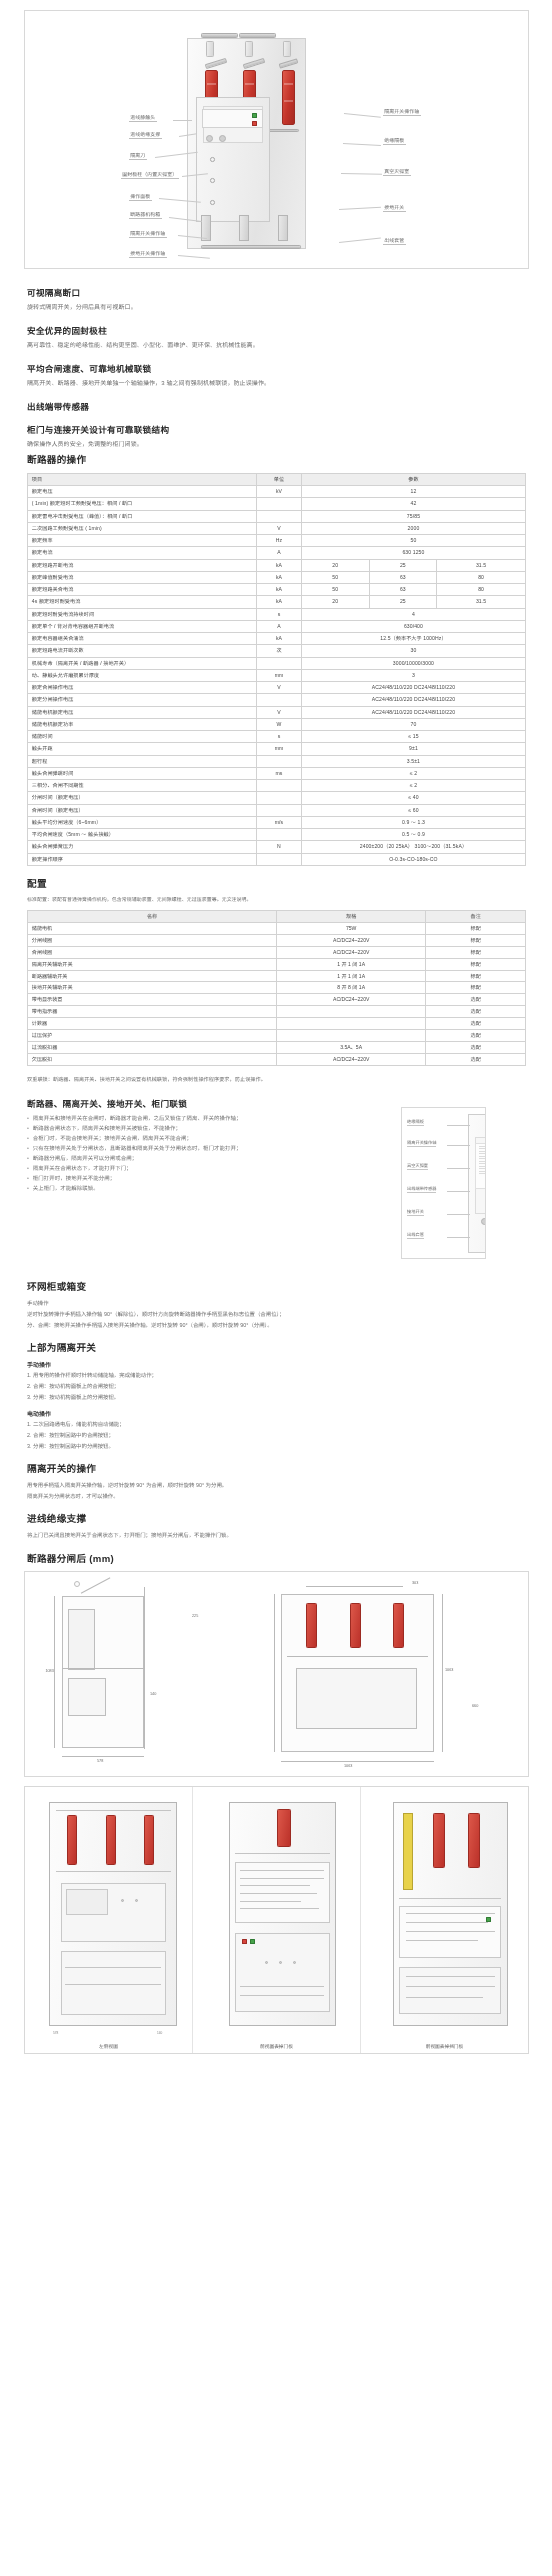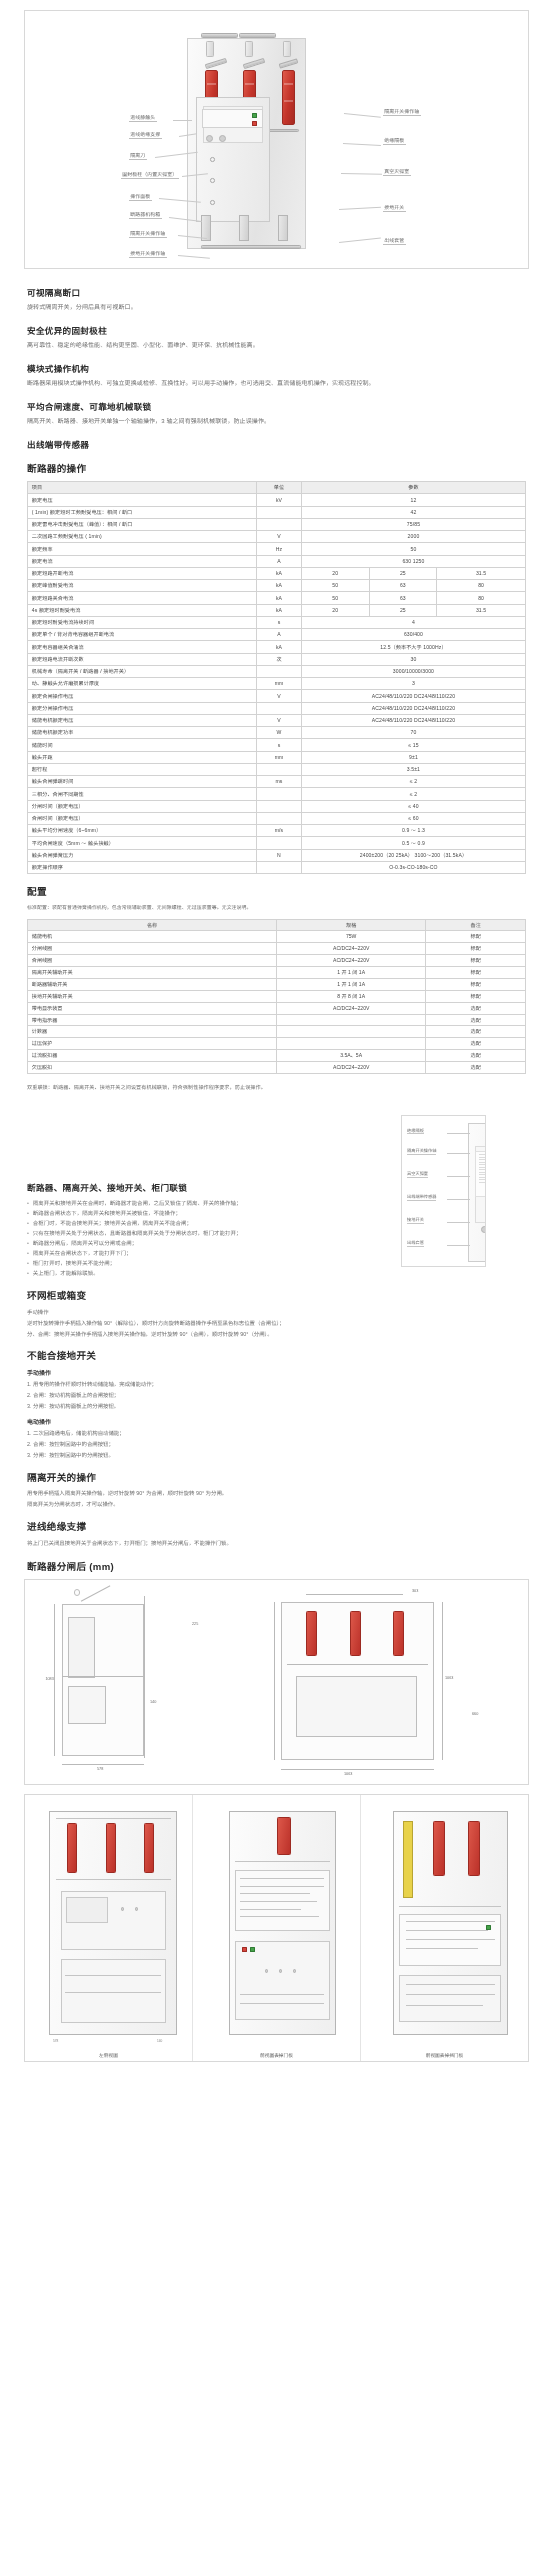--- a/index.html
+++ b/index.html
@@ -147,21 +147,21 @@
   table.cfg th, table.cfg td {
     border: 0.6px solid #d2d2d2;
     padding: 2px 3.8px;
     text-align: center;
     line-height: 1.35;
   }
   table.cfg thead th { background:#eeeeee; font-weight: 400; }
   table.cfg td.nm { text-align: left; }
 
   
-  .two-col { display: flex; gap: 6px; padding: 11.5px 27px 0 27px; align-items: flex-end; }
+  .two-col { display: flex; gap: 6px; padding: 11.5px 27px 0 27px; align-items: flex-start; }
   .col-l { flex: 1 1 58%; }
   .col-r { flex: 0 0 165px; }
   ul.bullets { margin: 0; padding: 0; list-style: none; }
   ul.bullets li {
     font-size: 5.4px;
     line-height: 1.85;
     color: #6e6e6e;
     padding-left: 5.8px;
     position: relative;
     letter-spacing: 0.1px;
@@ -352,29 +352,29 @@
   <section class="features">
     <div class="blk">
       <h3 class="feat-title">可视隔离断口</h3>
       <p class="body-txt">旋转式隔离开关，分闸后具有可视断口。</p>
     </div>
     <div class="blk">
       <h3 class="feat-title">安全优异的固封极柱</h3>
       <p class="body-txt">高可靠性、稳定的绝缘性能、结构更坚固、小型化、面维护、更环保、抗机械性能高。</p>
     </div>
     <div class="blk">
-      <h3 class="feat-title">模块式操作机构</h3>
-      <p class="body-txt">断路器采用模块式操作机构、可独立更换或检修、互换性好。可以用手动操作，也可选用交、直流储能电机操作，实现远程控制。</p>
-    </div>
-    <div class="blk">
       <h3 class="feat-title">平均合闸速度、可靠地机械联锁</h3>
       <p class="body-txt">隔离开关、断路器、接地开关单独一个轴轴操作，3 轴之间有强制机械联锁，防止误操作。</p>
     </div>
     <div class="blk">
       <h3 class="feat-title">出线端带传感器</h3>
+    </div>
+    <div style="margin-bottom:2.6px;">
+      <h3 class="feat-title">柜门与连接开关设计有可靠联锁结构</h3>
+      <p class="body-txt">确保操作人员的安全，免调整的柜门闭锁。</p>
     </div>
   </section>
 
   <section class="tbl-wrap">
     <h2 class="sec-title" style="margin-top:1.3px;">断路器的操作</h2>
     <table class="spec">
       <thead>
         <tr>
           <th class="lft">项目</th>
           <th style="width:9%">单位</th>
@@ -684,21 +684,21 @@
     </div>
   </div>
 
   <section class="ops">
 
     <h2 class="sec-title">环网柜或箱变</h2>
     <p>手动操作</p>
     <p>逆时针旋转操作手柄插入操作轴 90°（解除位），顺时针方向旋转断路器操作手柄至黑色标志位置（合闸位）；</p>
     <p style="margin-bottom:9px;">分、合闸：接地开关操作手柄插入接地开关操作轴，逆时针旋转 90°（合闸），顺时针旋转 90°（分闸）。</p>
 
-    <h2 class="sec-title">不能合接地开关</h2>
+    <h2 class="sec-title">上部为隔离开关</h2>
     <div class="sub" style="margin-top:1.3px;">手动操作</div>
     <p>1. 用专用的操作杆顺时针转动储能轴，完成储能动作；</p>
     <p>2. 合闸：按动机构面板上的合闸按钮；</p>
     <p>3. 分闸：按动机构面板上的分闸按钮。</p>
     <div class="sub">电动操作</div>
     <p>1. 二次回路通电后，储能机构自动储能；</p>
     <p>2. 合闸：按控制回路中的合闸按钮；</p>
     <p style="margin-bottom:9px;">3. 分闸：按控制回路中的分闸按钮。</p>
 
     <h2 class="sec-title">隔离开关的操作</h2>

